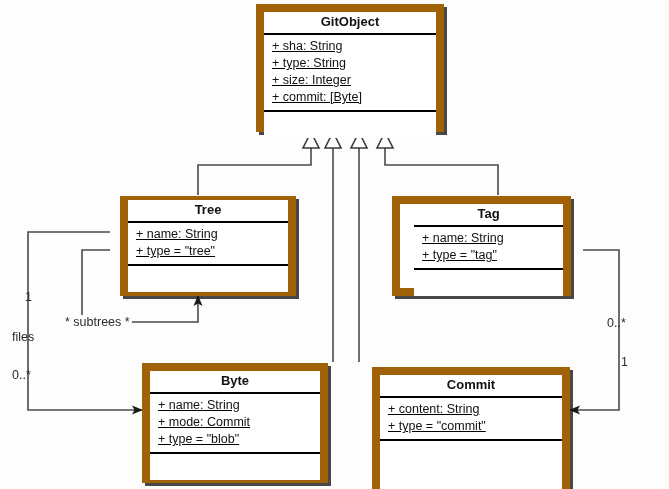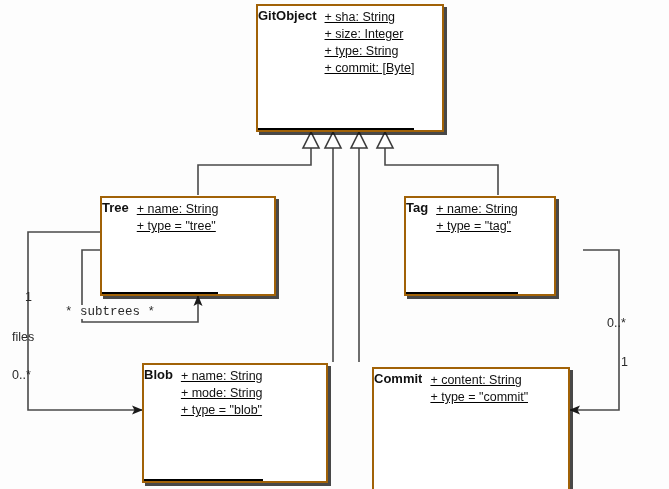--- a/index.html
+++ b/index.html
@@ -20,25 +20,25 @@
     left: 0;
     top: 0;
     width: 669px;
     height: 489px;
     pointer-events: none;
   }
   
   .uml-class {
     position: absolute;
     background: #ffffff;
-    border: 2px solid #a16207;
+    border: 8px solid #a16207;
     box-sizing: border-box;
     box-shadow: 3px 3px 0 0 rgba(20,20,20,0.78);
     display: flex;
-    flex-direction: row;
+    flex-direction: column;
     z-index: 3;
   }
   .uml-name {
     text-align: center;
     font-weight: bold;
     font-size: 13px;
     color: #111;
     padding: 3px 0 4px 0;
     border-bottom: 2px solid #000;
     line-height: 14px;
@@ -109,69 +109,69 @@
       <path d="M110,250 L82,250 L82,322 L198,322 L198,296" marker-end="url(#filled-arrow)"></path>
 
       <path d="M583,250 L619,250 L619,410 L570,410" marker-end="url(#filled-arrow)"></path>
     </g>
   </svg>
 
   <div class="uml-class" style="left:256px; top:4px; width:188px; height:128px;">
     <div class="uml-name">GitObject</div>
     <div class="uml-attrs">
       <div class="uml-attr">+ sha: String</div>
+      <div class="uml-attr">+ type: String</div>
       <div class="uml-attr">+ size: Integer</div>
-      <div class="uml-attr">+ type: String</div>
       <div class="uml-attr">+ commit: [Byte]</div>
     </div>
     <div class="uml-ops"></div>
   </div>
 
-  <div class="uml-class" style="left:100px; top:196px; width:176px; height:100px;">
+  <div class="uml-class" style="left:120px; top:196px; width:176px; height:100px;justify-content:center;">
     <div class="uml-name">Tree</div>
     <div class="uml-attrs">
       <div class="uml-attr">+ name: String</div>
       <div class="uml-attr">+ type = "tree"</div>
     </div>
     <div class="uml-ops"></div>
   </div>
 
-  <div class="uml-class" style="left:404px; top:196px; width:152px; height:100px;">
+  <div class="uml-class" style="left:392px; top:196px; width:179px; height:100px;padding-left:14px;">
     <div class="uml-name">Tag</div>
     <div class="uml-attrs">
       <div class="uml-attr">+ name: String</div>
       <div class="uml-attr">+ type = "tag"</div>
     </div>
     <div class="uml-ops"></div>
   </div>
 
   <div class="uml-class" style="left:142px; top:363px; width:186px; height:120px;">
-    <div class="uml-name">Blob</div>
+    <div class="uml-name">Byte</div>
     <div class="uml-attrs">
       <div class="uml-attr">+ name: String</div>
-      <div class="uml-attr">+ mode: String</div>
+      <div class="uml-attr">+ mode: Commit</div>
       <div class="uml-attr">+ type = "blob"</div>
     </div>
     <div class="uml-ops"></div>
   </div>
 
   <div class="uml-class" style="left:372px; top:367px; width:198px; height:154px;">
     <div class="uml-name">Commit</div>
     <div class="uml-attrs">
       <div class="uml-attr">+ content: String</div>
       <div class="uml-attr">+ type = "commit"</div>
     </div>
     <div class="uml-ops"></div>
   </div>
 
   <div class="edge-label" style="left:25px; top:290px;">1</div>
 
   <div class="edge-label" style="left:12px; top:330px;text-align:right;">files</div>
 
   <div class="edge-label" style="left:12px; top:368px;">0..*</div>
 
-  <div class="edge-label" style="left:63px; top:305px; background:#fdfdfd; padding:0 2px;font-family:Liberation Mono, monospace;">* subtrees *</div>
+  <div class="edge-label" style="left:63px; top:315px; background:#fdfdfd; padding:0 2px;">* subtrees *</div>
 
   <div class="edge-label" style="left:607px; top:316px;">0..*</div>
 
   <div class="edge-label" style="left:621px; top:355px;">1</div>
 
 </div>
 
 </body></html>

